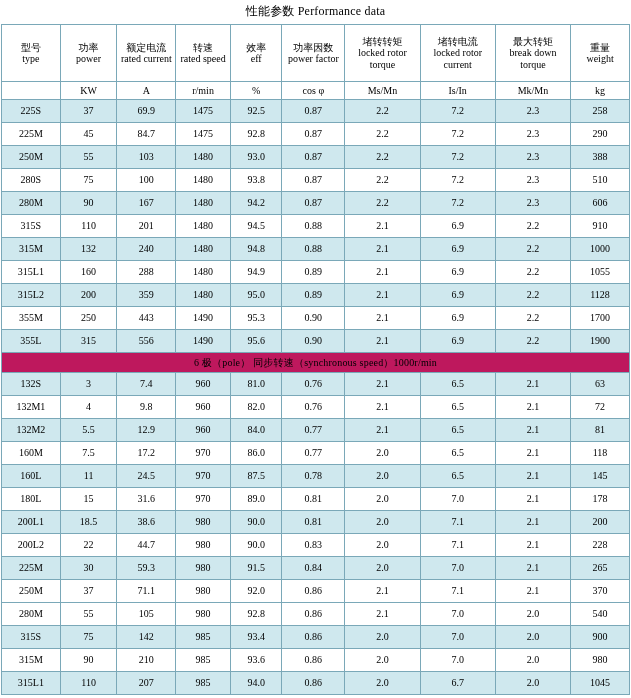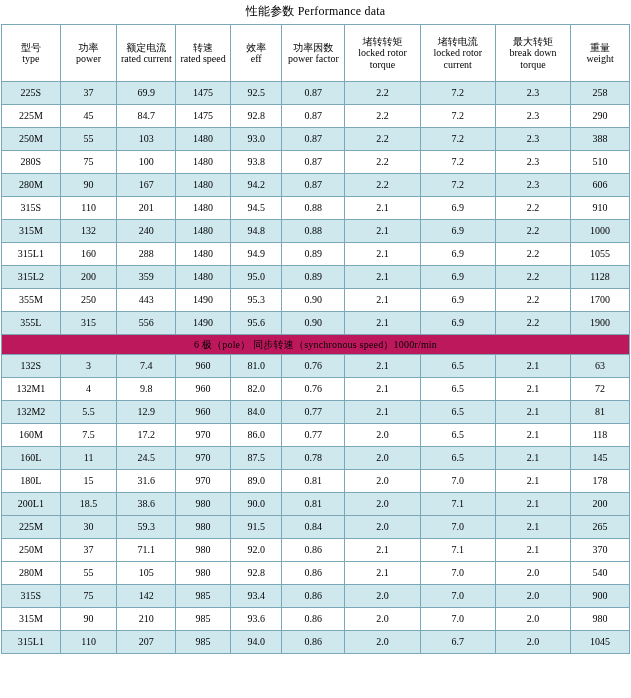--- a/index.html
+++ b/index.html
@@ -137,20 +137,32 @@
         </th>
         <th class="head-cell">
           <span class="cn">最大转矩</span>
           <span class="en">break down torque</span>
         </th>
         <th class="head-cell">
           <span class="cn">重量</span>
           <span class="en">weight</span>
         </th>
       </tr>
+      <tr class="unit-row">
+        <td></td>
+        <td>KW</td>
+        <td>A</td>
+        <td>r/min</td>
+        <td>%</td>
+        <td>cos φ</td>
+        <td>Ms/Mn</td>
+        <td>Is/In</td>
+        <td>Mk/Mn</td>
+        <td>kg</td>
+      </tr>
     </thead>
     <tbody id="table-body">
         <tr class="data-row alt">
           <td>225S</td>
           <td>37</td>
           <td>69.9</td>
           <td>1475</td>
           <td>92.5</td>
           <td>0.87</td>
           <td>2.2</td>
@@ -358,20 +370,32 @@
           <td>18.5</td>
           <td>38.6</td>
           <td>980</td>
           <td>90.0</td>
           <td>0.81</td>
           <td>2.0</td>
           <td>7.1</td>
           <td>2.1</td>
           <td>200</td>
         </tr>
+        <tr class="data-row norm">
+          <td>200L2</td>
+          <td>22</td>
+          <td>44.7</td>
+          <td>980</td>
+          <td>90.0</td>
+          <td>0.83</td>
+          <td>2.0</td>
+          <td>7.1</td>
+          <td>2.1</td>
+          <td>228</td>
+        </tr>
         <tr class="data-row alt">
           <td>225M</td>
           <td>30</td>
           <td>59.3</td>
           <td>980</td>
           <td>91.5</td>
           <td>0.84</td>
           <td>2.0</td>
           <td>7.0</td>
           <td>2.1</td>

